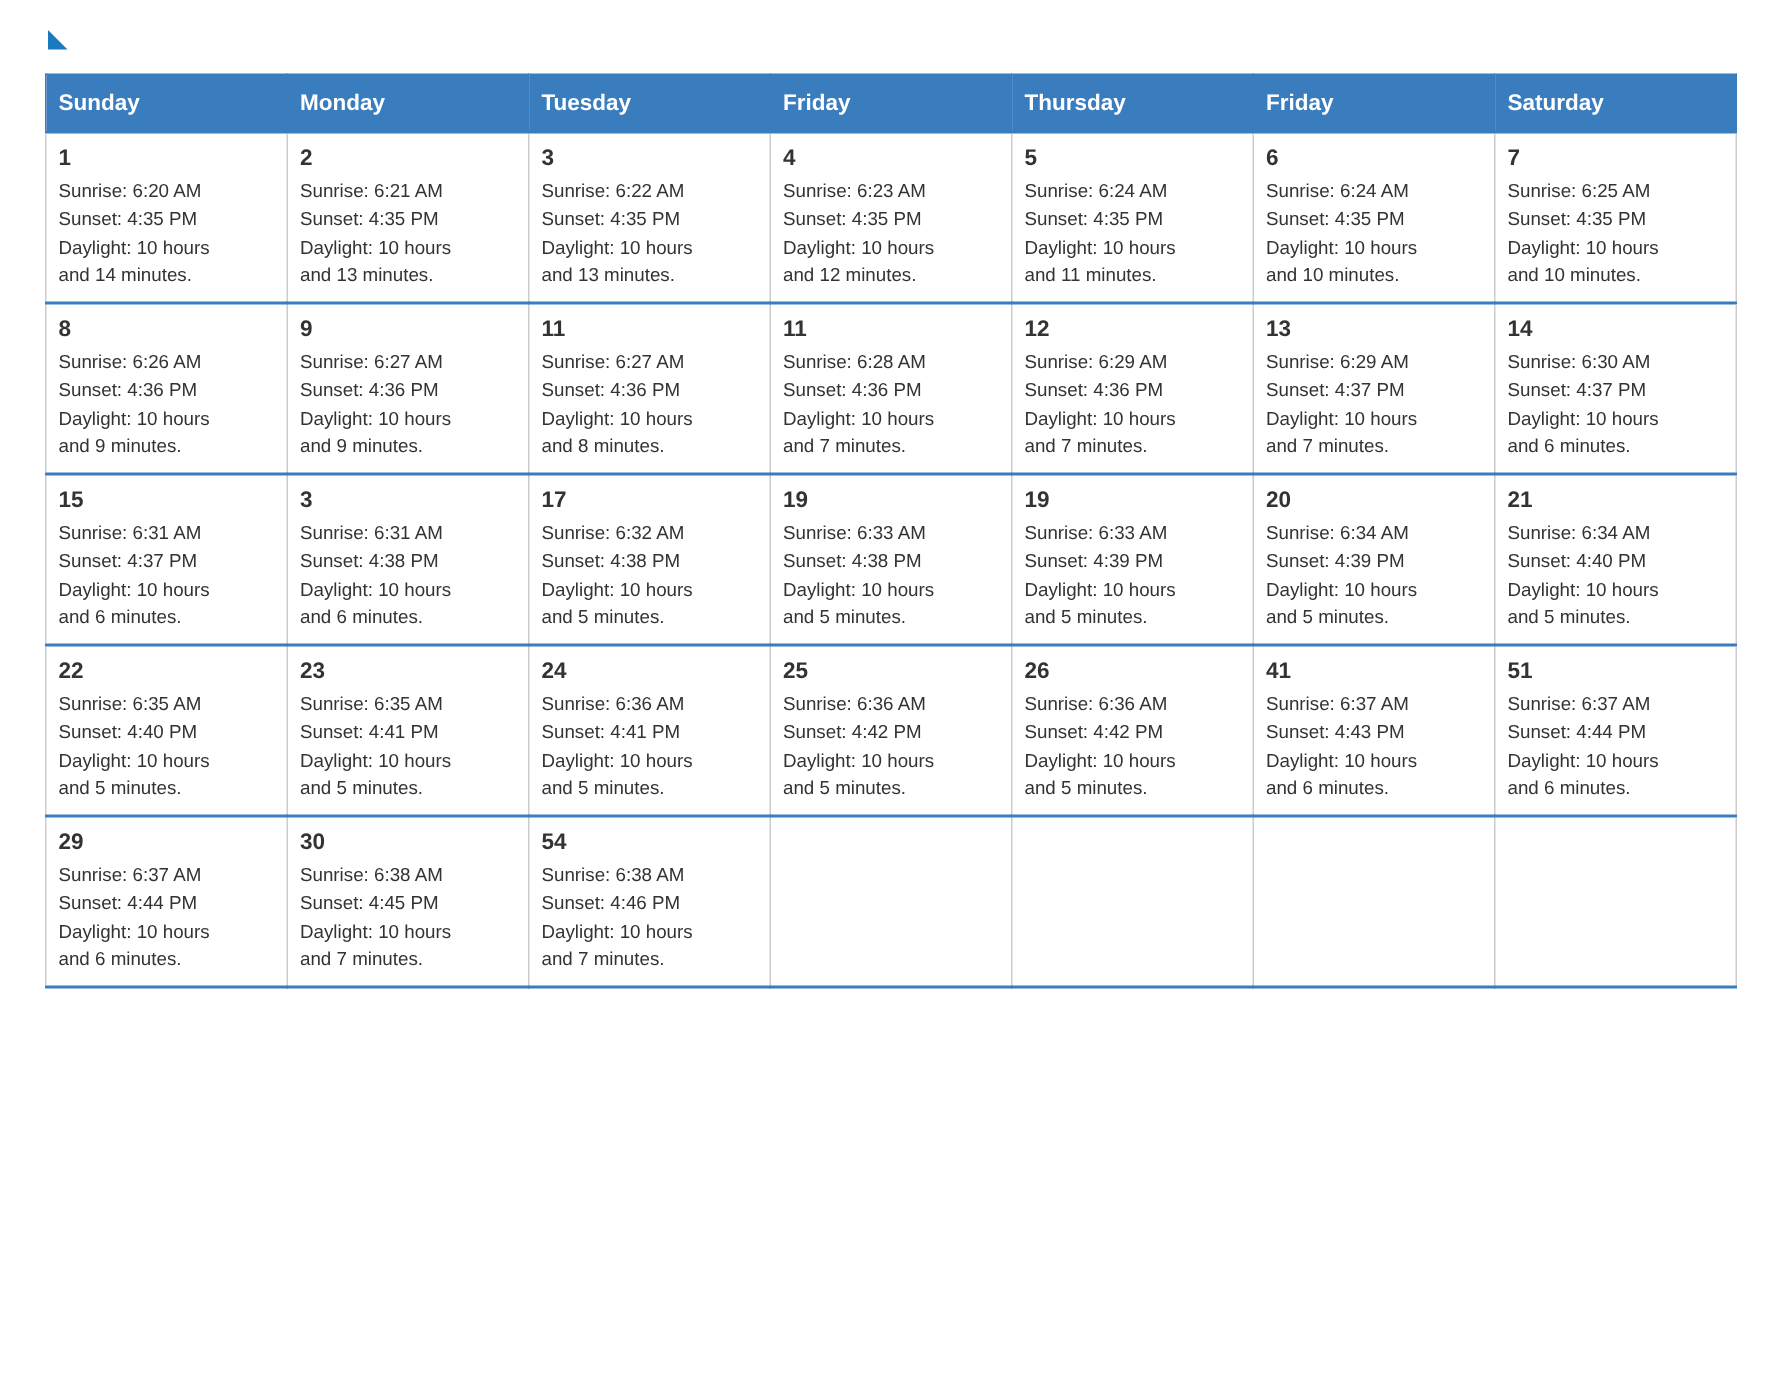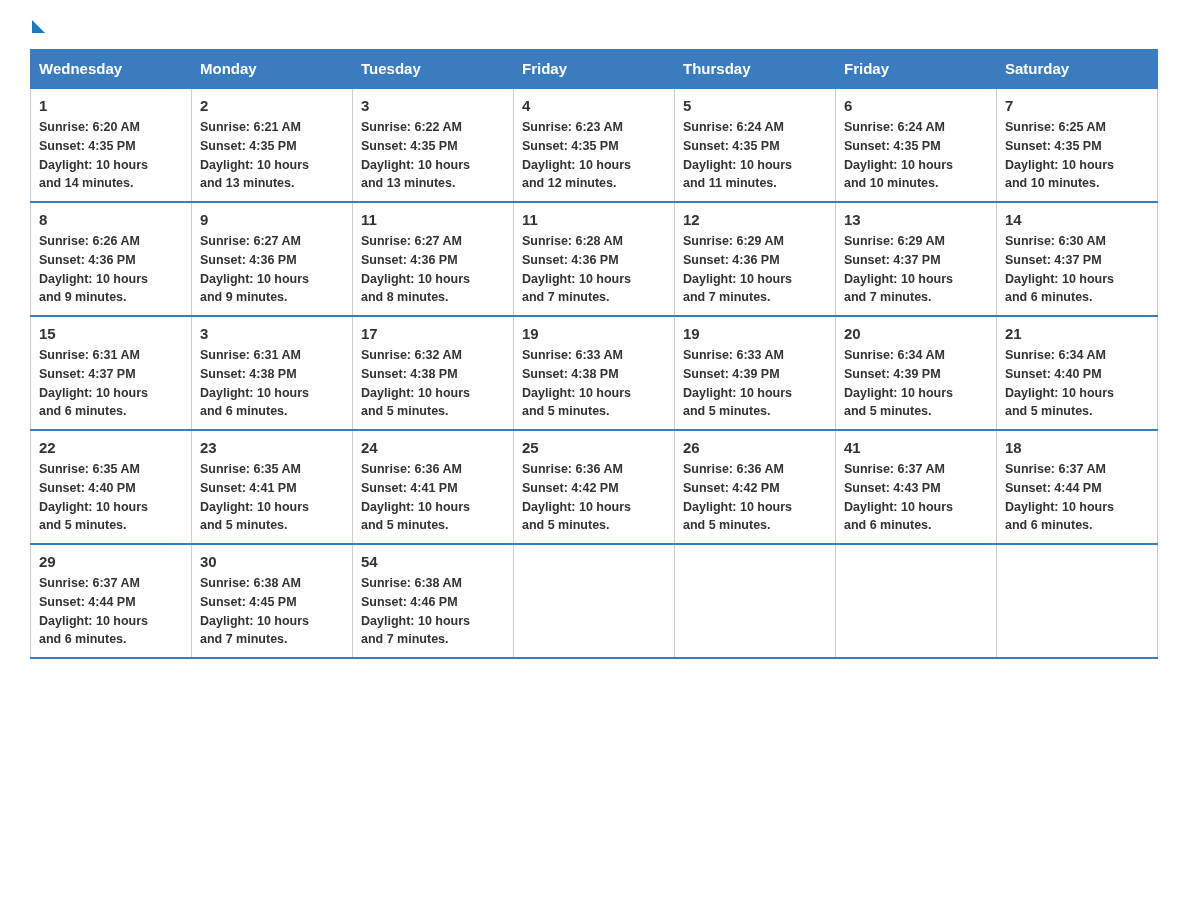--- a/index.html
+++ b/index.html
@@ -79,21 +79,20 @@
     .day-num {
       font-size: 15px;
       font-weight: bold;
       display: block;
       margin-bottom: 4px;
     }
     .day-info {
       font-size: 12.5px;
       line-height: 1.5;
       color: #333;
-      font-weight: bold;
     }
     .empty-cell {
       background: #fff;
     }
   </style>
 </head>
 <body>
 
 <div class="header-row">
   <div class="logo-wrapper">
@@ -105,21 +104,21 @@
   </div>
   <div class="title-block">
     <div class="main-title"></div>
     <div class="subtitle"></div>
   </div>
 </div>
 
 <table class="calendar">
   <thead>
     <tr>
-    <th>Wednesday</th>
+    <th>Sunday</th>
         <th>Monday</th>
         <th>Tuesday</th>
         <th>Friday</th>
         <th>Thursday</th>
         <th>Friday</th>
         <th>Saturday</th>
       </tr>
   </thead>
   <tbody id="calendar-body">
   <tr>
@@ -231,21 +230,21 @@
         </td>
         <td>
           <span class="day-num">26</span>
           <span class="day-info">Sunrise: 6:36 AM<br>Sunset: 4:42 PM<br>Daylight: 10 hours<br>and 5 minutes.</span>
         </td>
         <td>
           <span class="day-num">41</span>
           <span class="day-info">Sunrise: 6:37 AM<br>Sunset: 4:43 PM<br>Daylight: 10 hours<br>and 6 minutes.</span>
         </td>
         <td>
-          <span class="day-num">18</span>
+          <span class="day-num">51</span>
           <span class="day-info">Sunrise: 6:37 AM<br>Sunset: 4:44 PM<br>Daylight: 10 hours<br>and 6 minutes.</span>
         </td>
       </tr>
       <tr>
         <td>
           <span class="day-num">29</span>
           <span class="day-info">Sunrise: 6:37 AM<br>Sunset: 4:44 PM<br>Daylight: 10 hours<br>and 6 minutes.</span>
         </td>
         <td>
           <span class="day-num">30</span>

